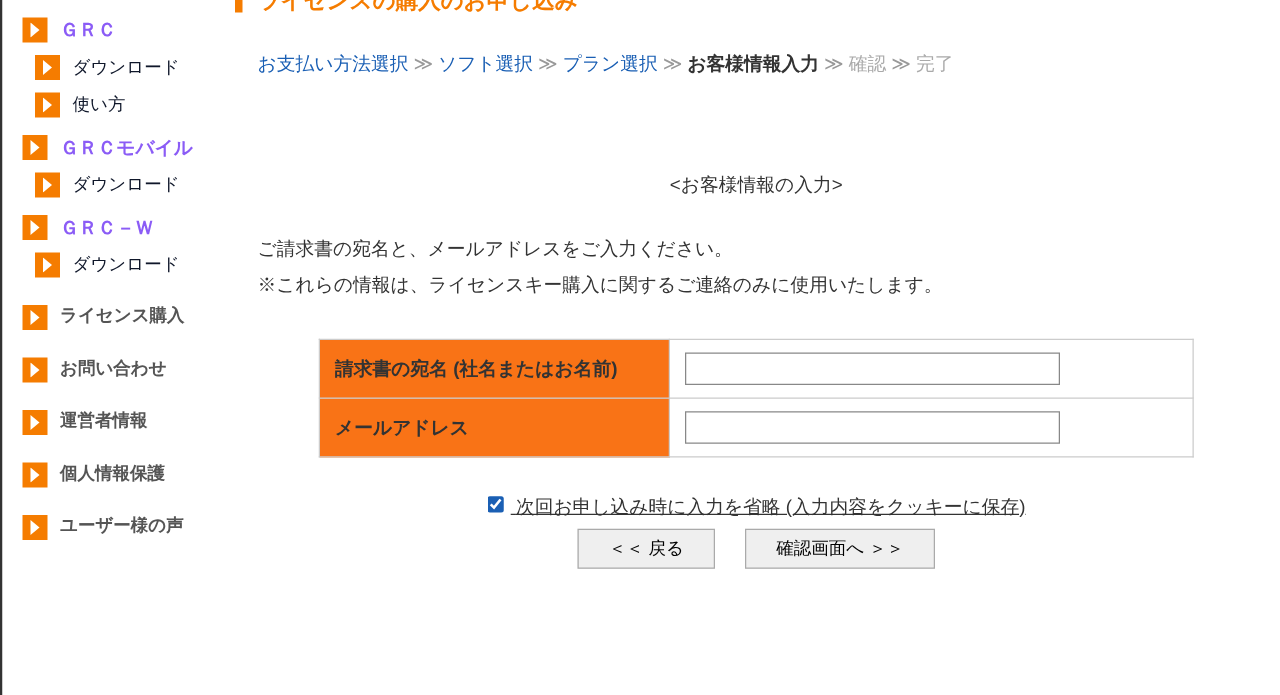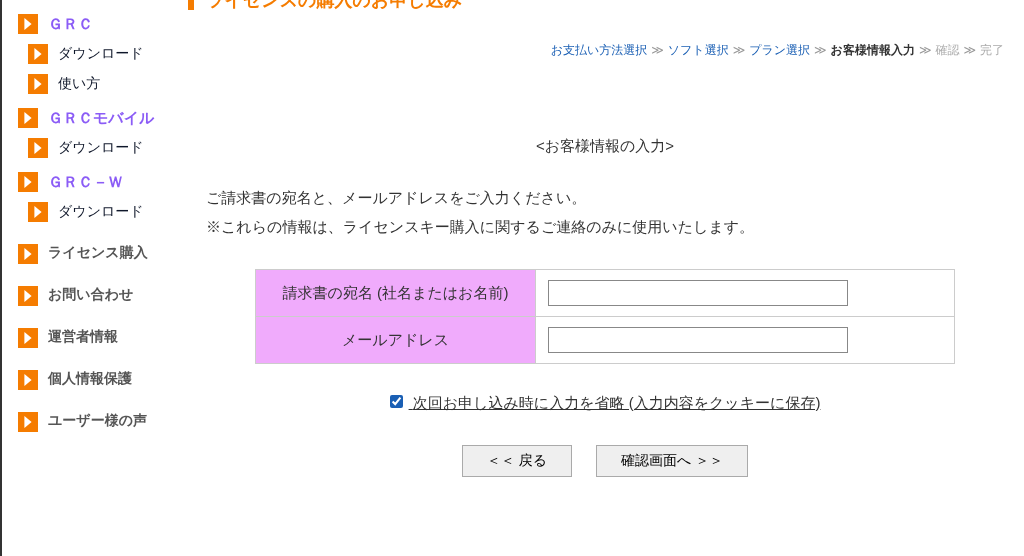--- a/index.html
+++ b/index.html
@@ -8,34 +8,34 @@
     .sidebar { width: 184px; padding: 0 0 0 16px; background: #fff; }
     .sidebar-section { margin-top: 14px; }
     .sidebar-h { display: flex; align-items: center; font-weight: bold; color: #8b5cf6; font-size: 15px; margin-bottom: 8px; }
     .sidebar-sub { display: flex; align-items: center; color: #0f172a; font-size: 14px; margin: 10px 0 10px 10px; }
     .sidebar-item { display: flex; align-items: flex-start; color: #555; font-size: 14px; font-weight: bold; margin: 22px 0; }
     .arrow-icon { width: 20px; height: 20px; background: #f57c00; display: inline-flex; align-items: center; justify-content: center; margin-right: 10px; flex-shrink: 0; }
     .arrow-icon svg { width: 12px; height: 12px; fill: #fff; }
     .main { flex: 1; position: relative; padding: 0 20px 20px 20px; }
     .vertbar { position: absolute; left: 2px; top: -10px; width: 6px; height: 20px; background: #f57c00; }
     .page-title { color: #f57c00; font-weight: bold; font-size: 18px; position: absolute; left: 20px; top: -12px; }
-    .breadcrumb { text-align: right; margin-top: 42px; font-size: 12px; }
+    .breadcrumb { text-align: left; margin-top: 42px; font-size: 15px; }
     .breadcrumb a { color: #1a5fb4; text-decoration: none; }
     .breadcrumb .sep { color: #999; margin: 0 4px; }
     .breadcrumb .current { color: #333; font-weight: bold; }
     .breadcrumb .disabled { color: #aaa; }
     .section-h { text-align: center; margin-top: 78px; font-size: 15px; }
     .desc { text-align: left; margin-top: 28px; font-size: 15px; line-height: 1.9; }
     table.form { width: 700px; margin: 28px auto 0 auto; border-collapse: collapse; }
     table.form td { border: 1px solid #ccc; padding: 10px 12px; font-size: 15px; }
-    table.form td.label { background: #f0abfc; text-align: center; width: 280px; }
+    table.form td.label { background: #f97316; width: 280px; font-weight: bold; }
     table.form input[type=text] { width: 300px; height: 26px; border: 1px solid #888; padding: 2px 6px; font-size: 14px; }
     .checkbox-row { text-align: center; margin-top: 30px; font-size: 15px; text-decoration: underline; }
     .checkbox-row input { accent-color: #1a5fb4; margin-right: 6px; }
-    .buttons { text-align: center; margin-top: 32px; }
+    .buttons { text-align: center; margin-top: 8px; }
     .buttons button { padding: 6px 24px; font-size: 14px; background: #efefef; border: 1px solid #aaa; margin: 0 10px; cursor: pointer; }
   </style>
 </head>
 <body>
 
 <div class="wrapper">
   <div class="sidebar">
     <div id="sidebar-sections">
         <div class="sidebar-section">
           <div class="sidebar-h">

